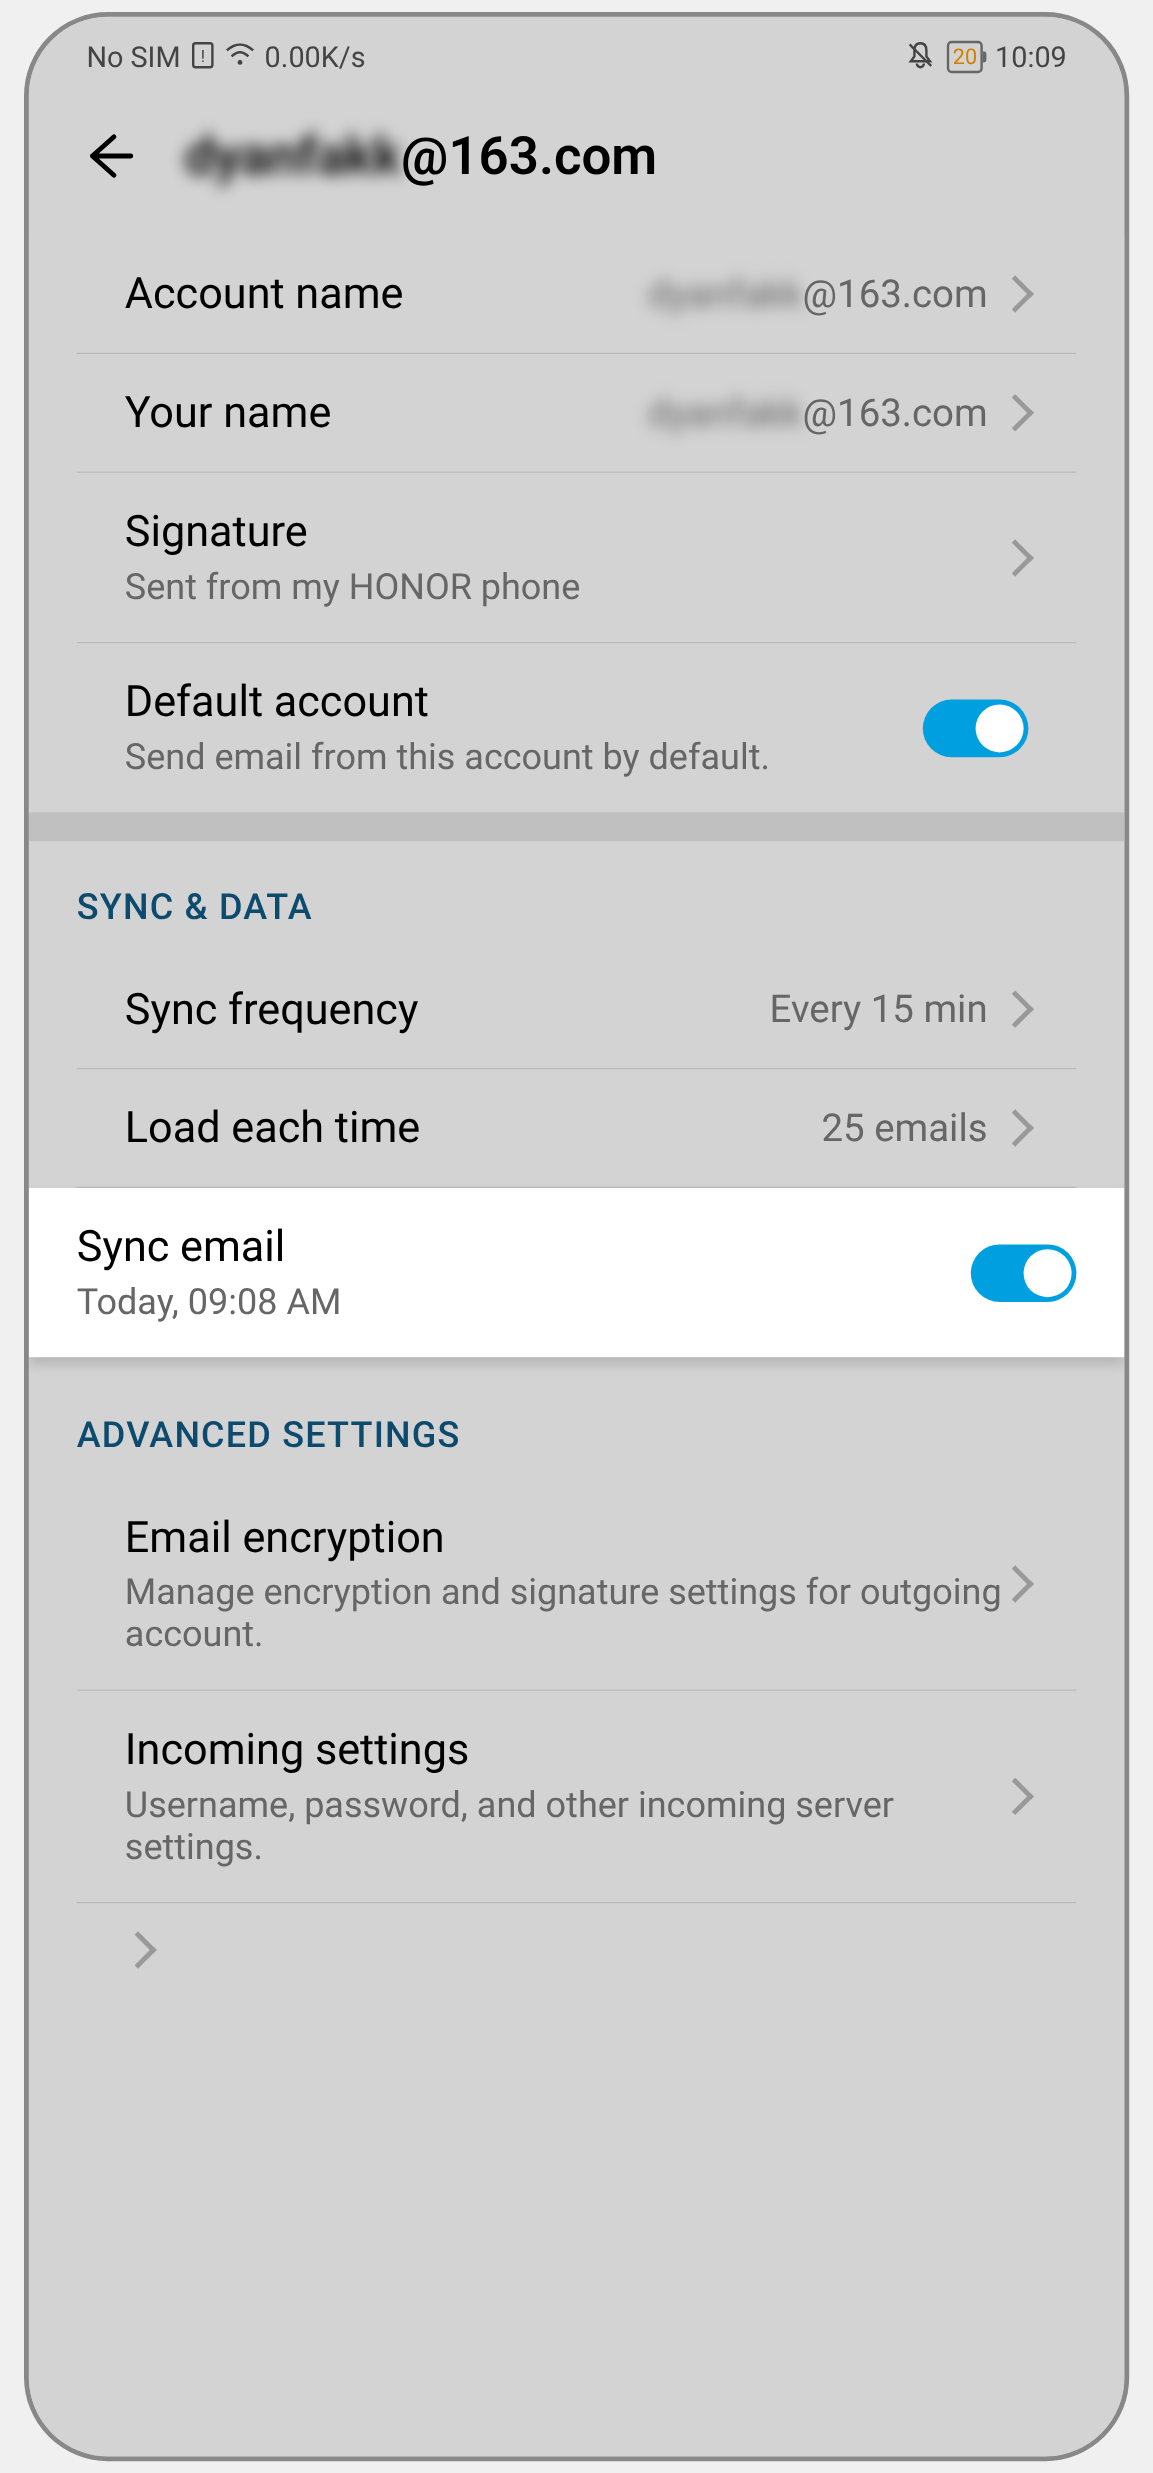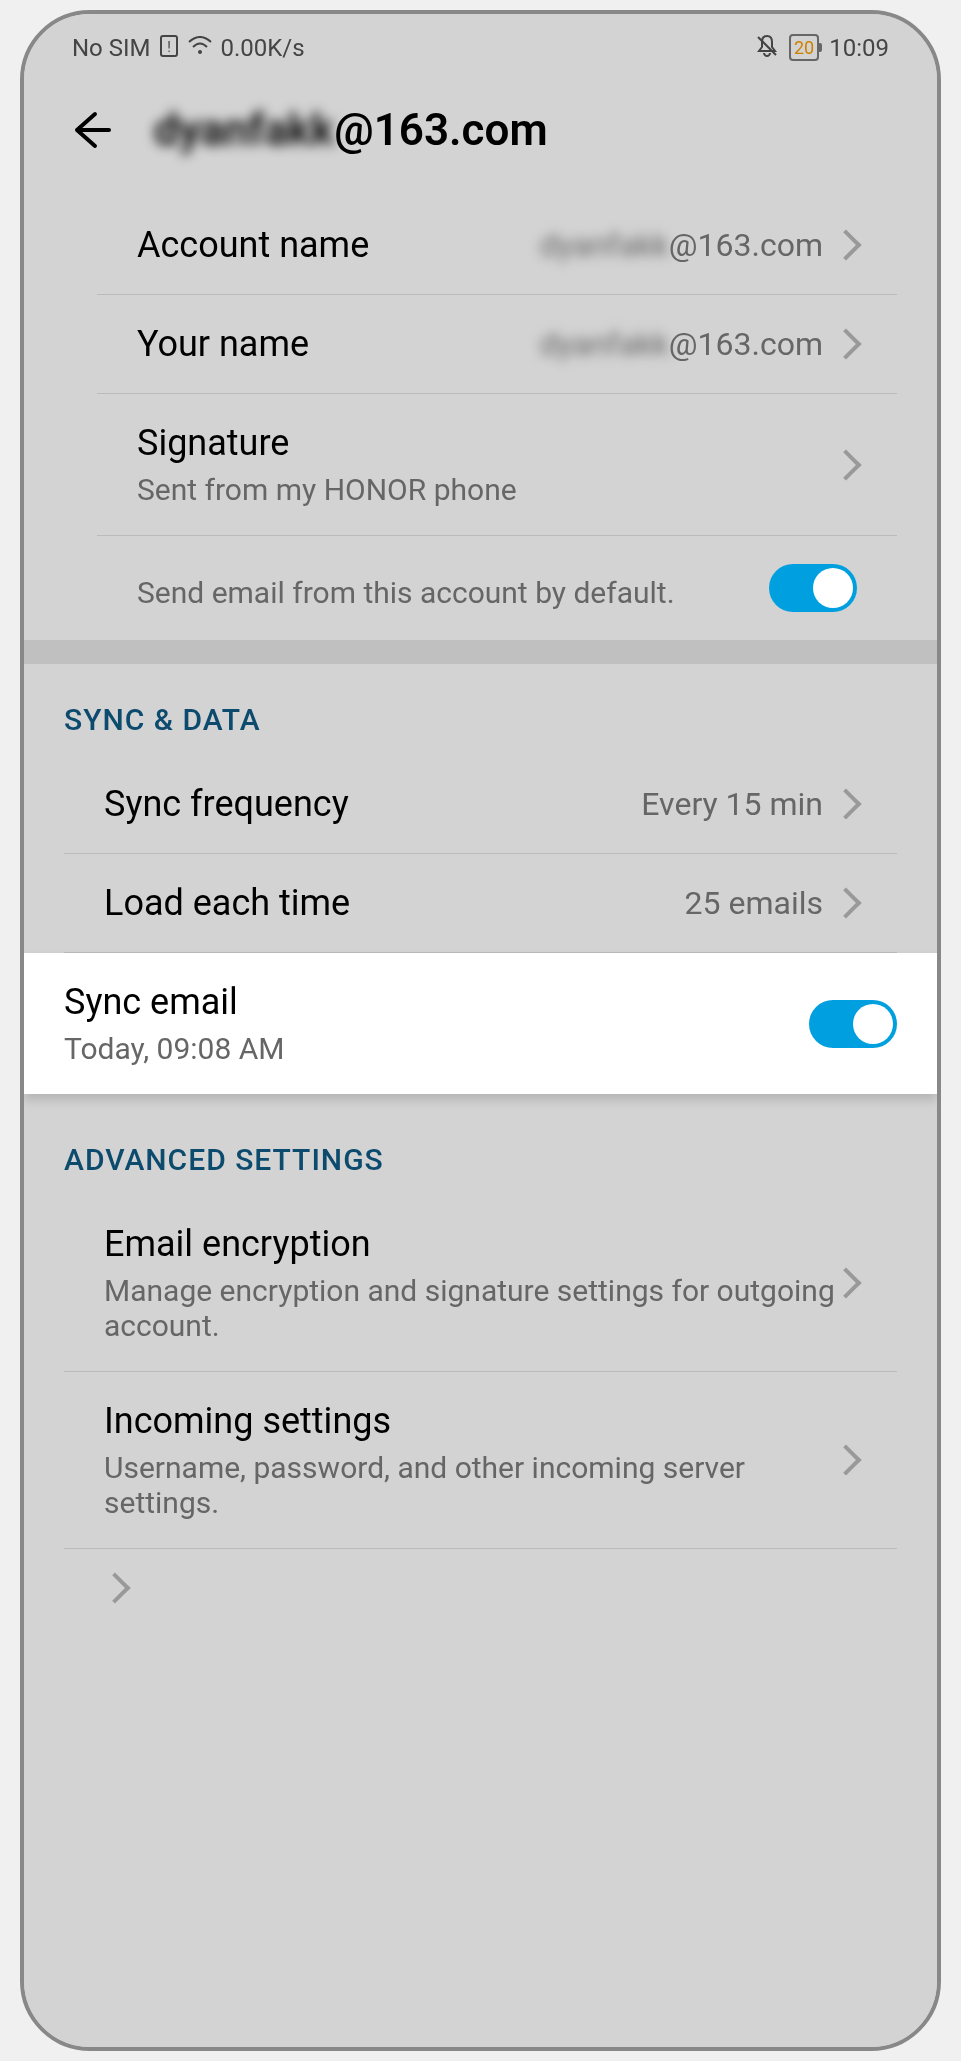--- a/index.html
+++ b/index.html
@@ -55,21 +55,20 @@
     font-size: 44px;
     font-weight: 600;
     color: #000;
   }
   .blurred {
     filter: blur(6px);
     -webkit-filter: blur(6px);
   }
   .section {
     background: #d3d3d3;
-    padding-left: 33px;
   }
   .row {
     display: flex;
     align-items: center;
     justify-content: space-between;
     padding: 28px 40px;
     border-bottom: 1px solid #bbb;
     margin: 0 40px;
   }
   .row.no-border { border-bottom: none; }
@@ -230,20 +229,21 @@
           <div class="row-label">Signature</div>
           <div class="row-sub">Sent from my HONOR phone</div>
         </div>
         <div class="row-right">
           <span class="chevron"></span>
         </div>
       </div>
 
       <div class="row no-border">
         <div class="row-left">
+          <div class="row-label">Default account</div>
           <div class="row-sub">Send email from this account by default.</div>
         </div>
         <div class="row-right">
           <div class="toggle"></div>
         </div>
       </div>
     </div>
 
     <div class="section-divider"></div>
 

